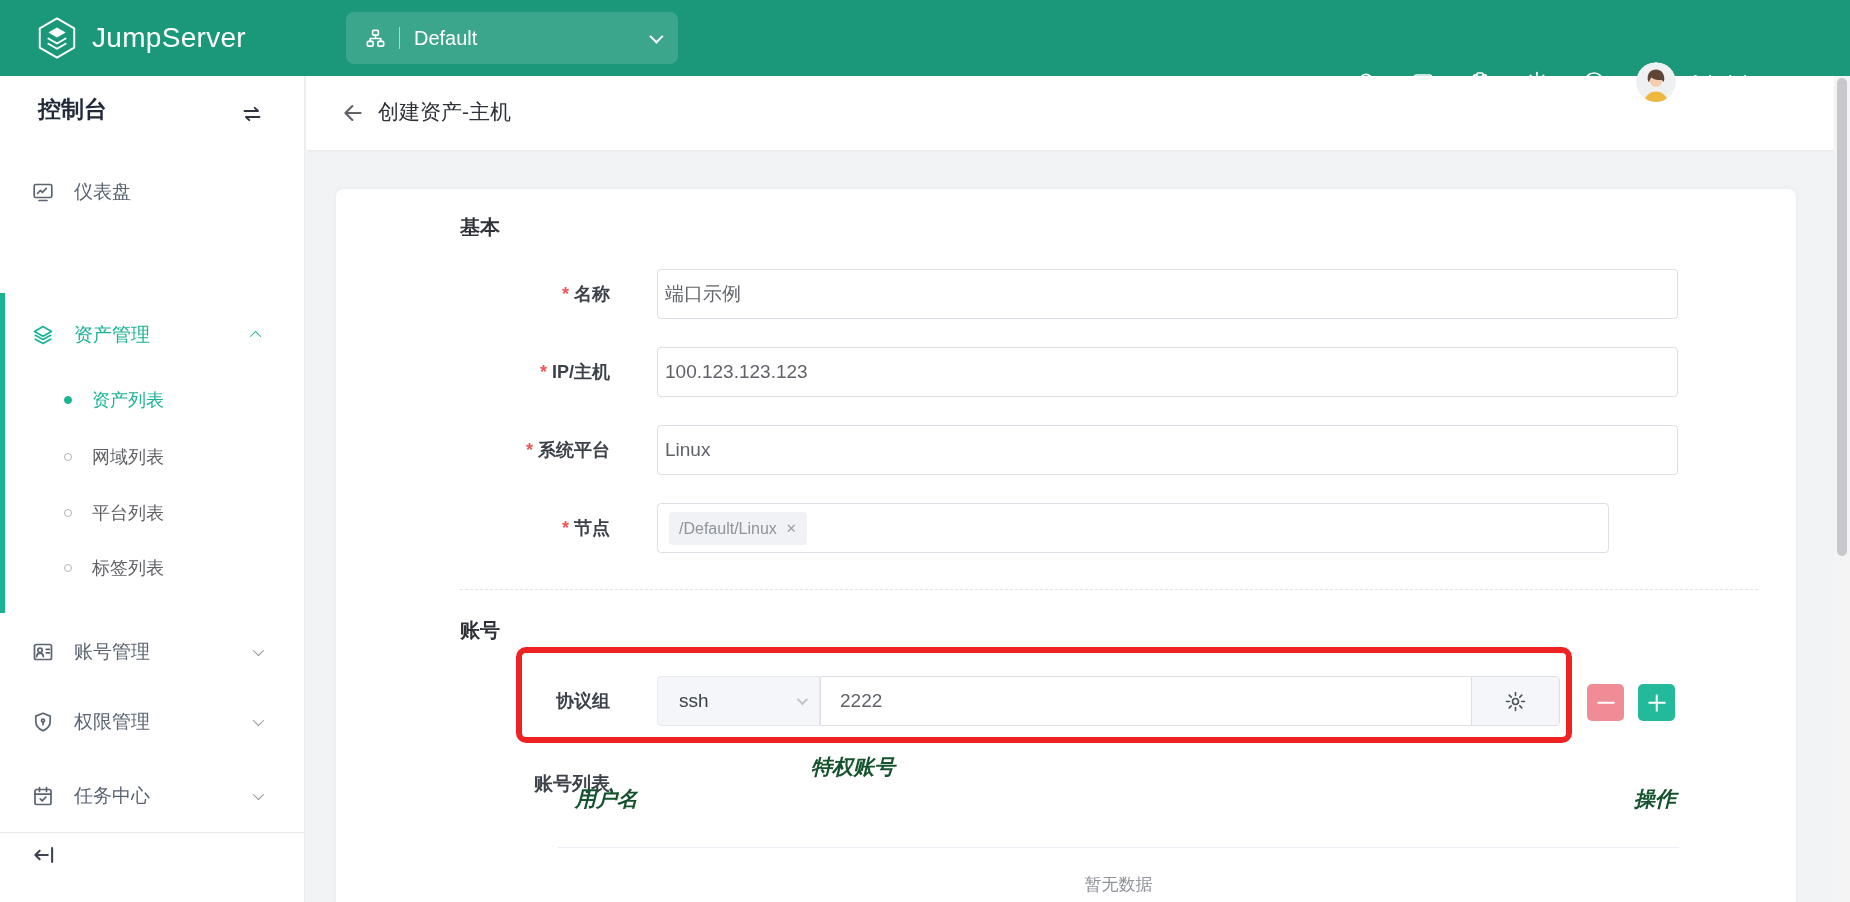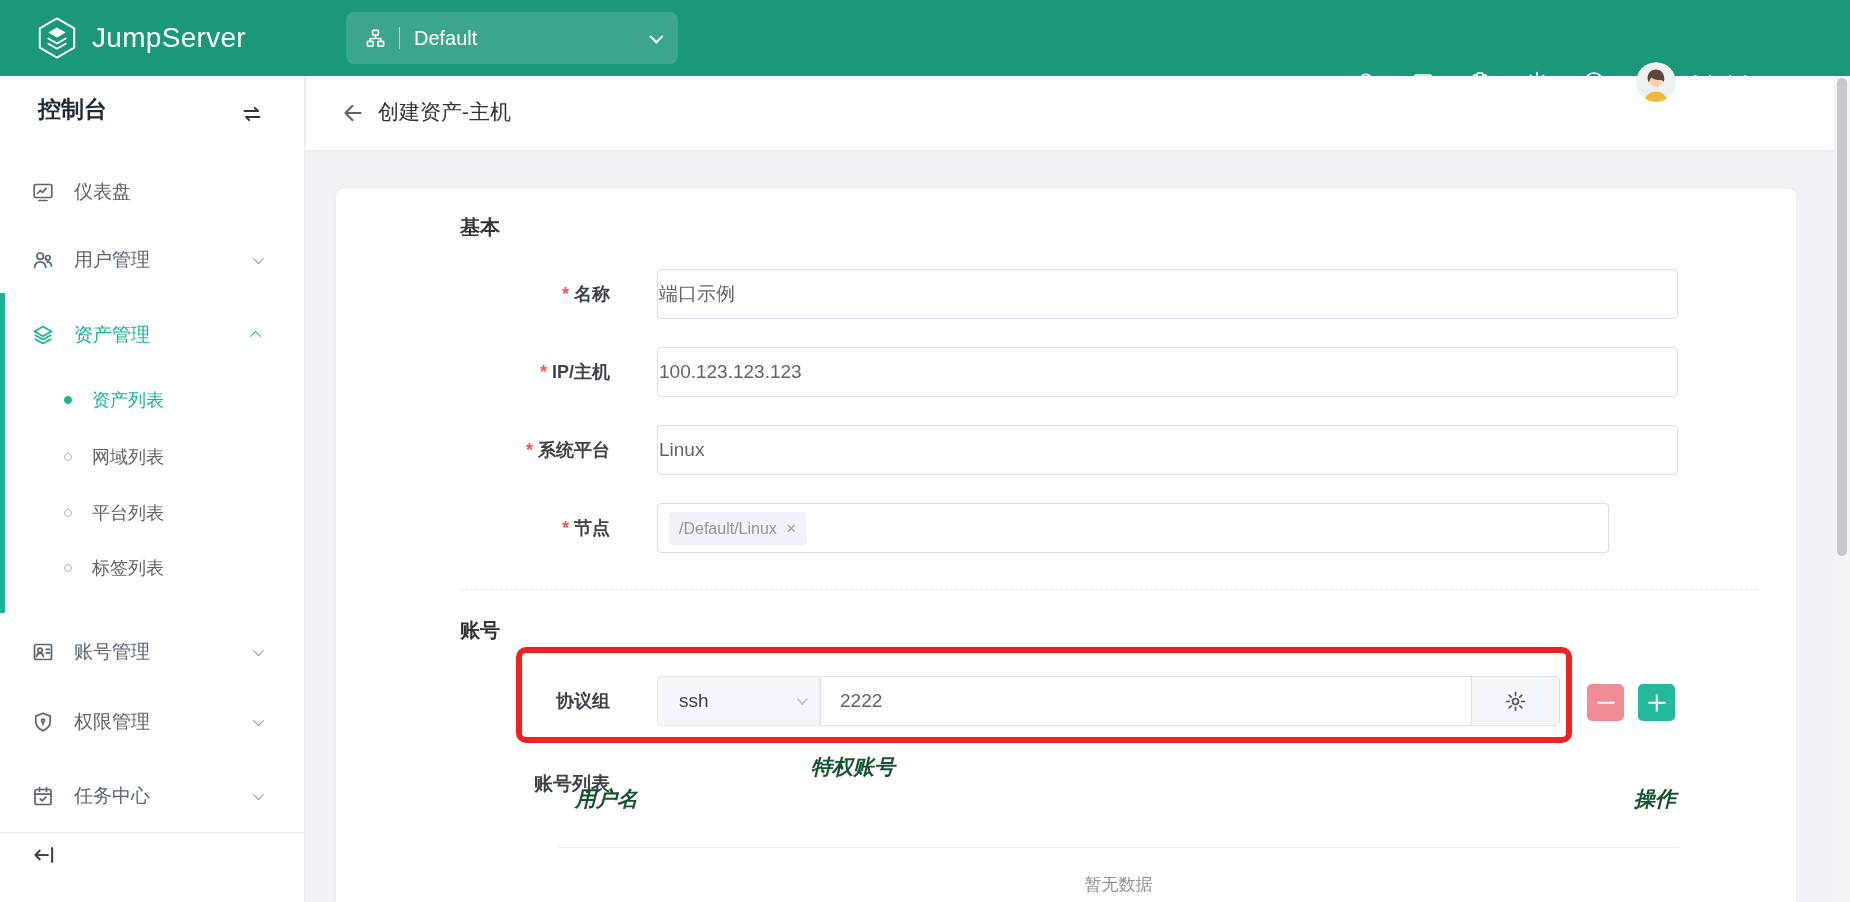--- a/index.html
+++ b/index.html
@@ -51,21 +51,21 @@
   .back-btn { position:absolute; left:34px; top:24px; width:26px; height:26px; color:#5f6368; cursor:pointer; }
   .page-title { position:absolute; left:72px; top:22px; font-size:21px; color:#2e3238; font-weight:500; }
 
   .card { position:absolute; left:336px; top:189px; width:1460px; height:780px; background:#fff; border-radius:8px;
     box-shadow:0 0 6px rgba(0,0,0,.04); }
   .sec-h { position:absolute; font-size:20px; font-weight:bold; color:#2f3338; }
   .f-label { position:absolute; left:0; width:274px; height:50px; line-height:50px; text-align:right;
     font-size:18px; font-weight:600; color:#3d424a; }
   .req::before { content:"*"; color:#f15656; margin-right:5px; font-weight:bold; }
   .f-input { position:absolute; left:321px; width:1021px; height:50px; border:1px solid #dcdfe6; border-radius:4px;
-    background:#fff; font-family:"Liberation Sans",sans-serif; font-size:19px; color:#5f6368; padding:0 1px; outline:none; }
+    background:#fff; font-family:"Liberation Sans",sans-serif; font-size:19px; color:#5f6368; padding:0 7px; outline:none; }
   .tag-box { position:absolute; left:321px; width:952px; height:50px; border:1px solid #dcdfe6; border-radius:4px; background:#fff; }
   .tag { display:inline-flex; align-items:center; margin:8px 0 0 11px; height:33px; background:#f0f2f5;
     border-radius:4px; padding:0 10px; font-size:16px; color:#8f949c; }
   .tag-x { margin-left:9px; font-size:13px; color:#9aa0a8; cursor:pointer; }
   .tag-x::before { content:"✕"; }
   .dash-div { position:absolute; left:124px; top:400px; width:1298px; border-top:1px dashed #e0e3e8; }
 
   .proto-select { position:absolute; left:321px; top:487px; width:163px; height:50px; background:#f4f6f9;
     border:1px solid #e6e9ee; border-radius:4px 0 0 4px; display:flex; align-items:center; padding:0 14px 0 21px;
     font-size:19px; color:#3b4046; cursor:pointer; }
@@ -192,32 +192,20 @@
     <div class="sb-item" style="top:94px">
       <span class="mi">
         <svg class="icon" viewBox="0 0 24 24">
           <rect x="3.2" y="4.5" width="17.6" height="13" rx="1.5"></rect>
           <path d="M6.5 13.5l2.8-3 2.2 1.8 3.8-4M8 20.5h8"></path>
         </svg>
       </span>
       <span class="lbl">仪表盘</span>
     </div>
 
-    <div class="sb-item" style="top:162px">
-      <span class="mi">
-        <svg class="icon" viewBox="0 0 24 24">
-          <circle cx="9.2" cy="8.2" r="3.2"></circle>
-          <path d="M3.6 19.3c.4-3.5 2.7-5.5 5.6-5.5s5.2 2 5.6 5.5"></path>
-          <circle cx="16.8" cy="9.8" r="2.3"></circle>
-          <path d="M16.2 13.8c2.4 0 4 1.6 4.3 4.2"></path>
-        </svg>
-      </span>
-      <span class="lbl">用户管理</span>
-      <span class="chev down"></span>
-    </div>
 
     <div class="sb-item active" style="top:237px">
       <span class="mi">
         <svg class="icon" viewBox="0 0 24 24">
           <polygon points="12,3.6 20.5,8.4 12,13.2 3.5,8.4"></polygon>
           <path d="M4.3 12.3L12 16.6l7.7-4.3"></path>
           <path d="M4.3 16.2L12 20.5l7.7-4.3"></path>
         </svg>
       </span>
       <span class="lbl">资产管理</span>

